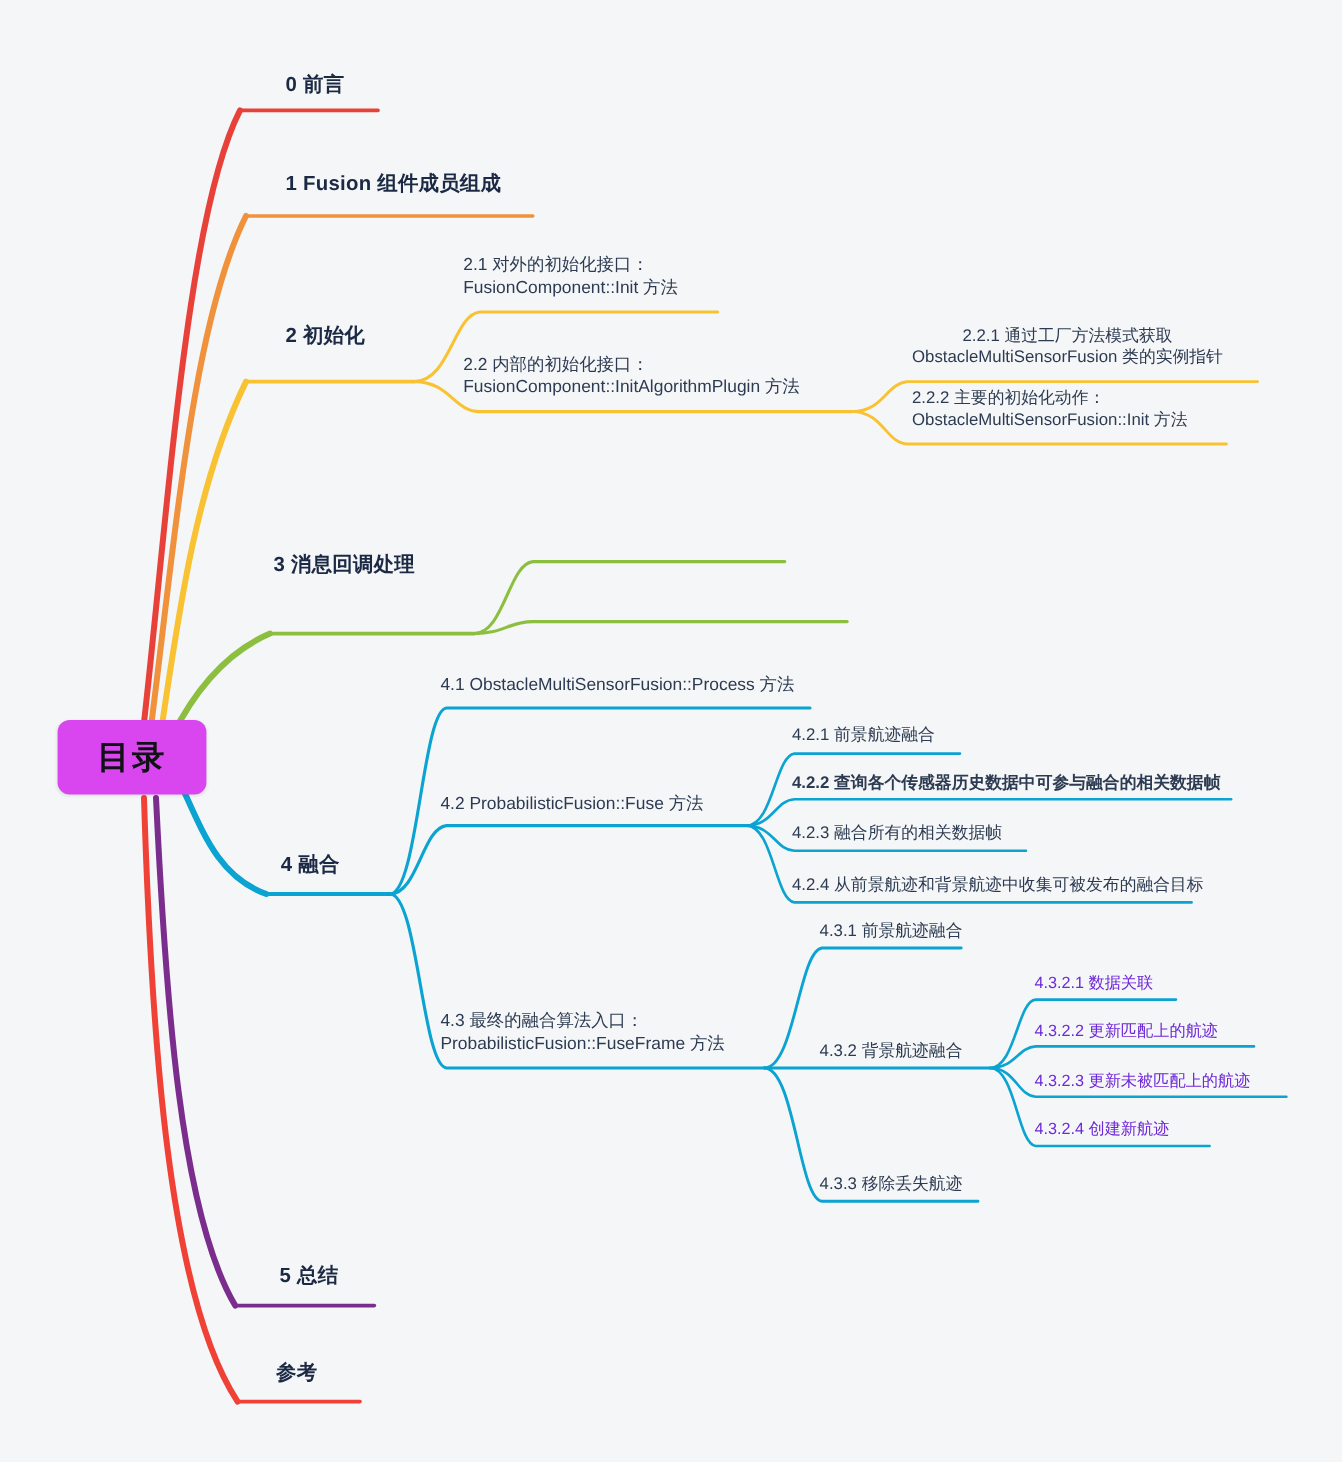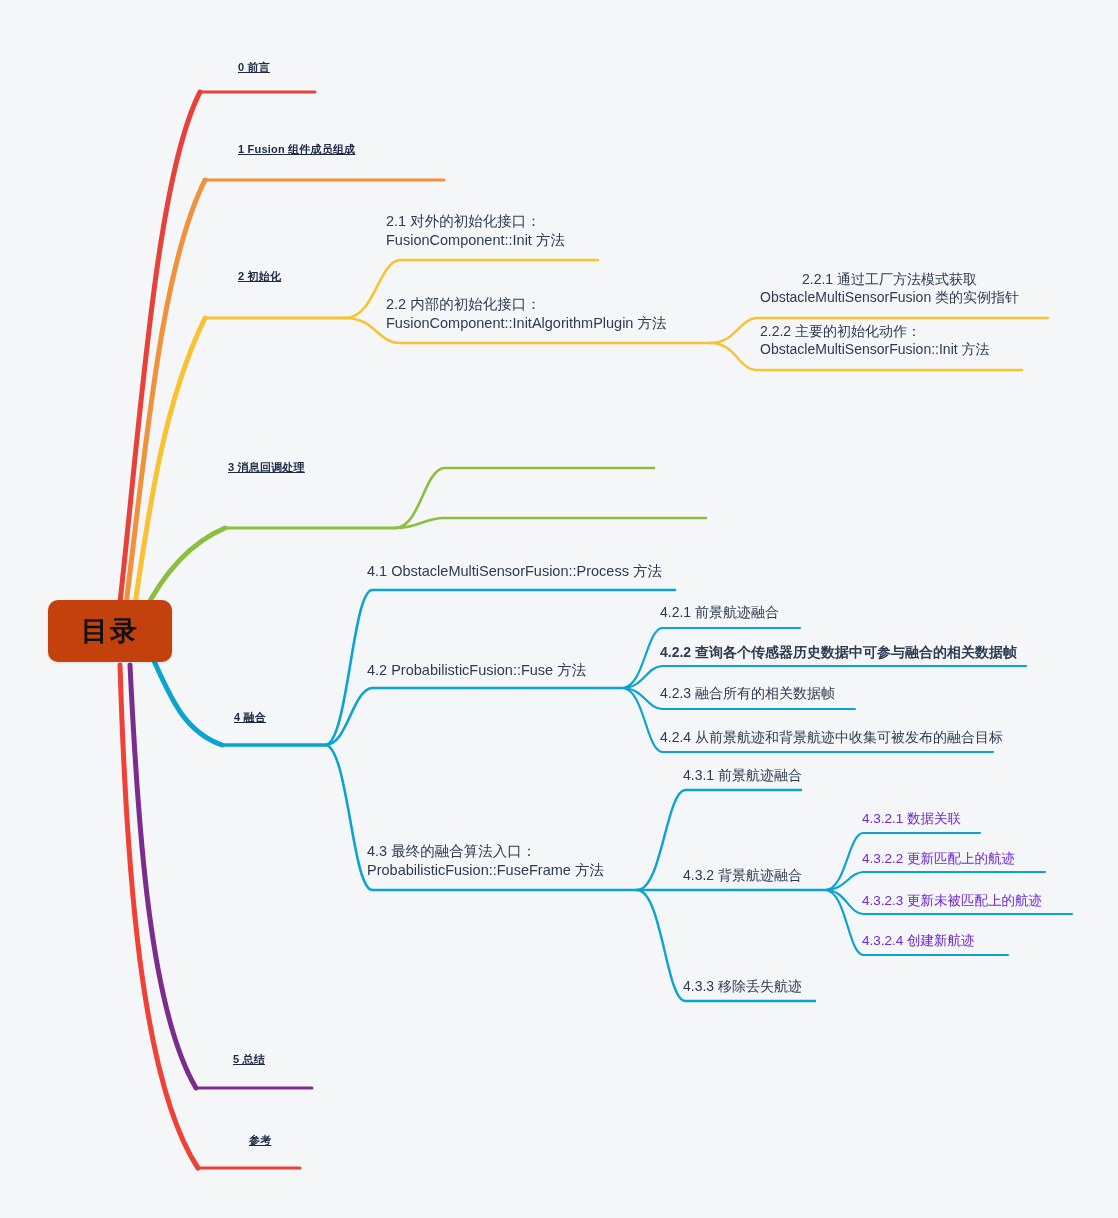--- a/index.html
+++ b/index.html
@@ -24,25 +24,24 @@
     pointer-events: none;
   }
   .node-label {
     position: absolute;
     color: #1d2b45;
     white-space: pre;
     line-height: 1.32;
   }
   
   .lvl1 {
-    font-size: 11px;
+    font-size: 17px;
     font-weight: bold;
     letter-spacing: 0.2px;
     color: #1b2944;
-    text-decoration: underline;
   }
   
   .lvl2 {
     font-size: 14.5px;
     font-weight: normal;
     color: #2d3b52;
   }
   
   .lvl3 {
     font-size: 14px;
@@ -54,21 +53,21 @@
     font-size: 13.5px;
     font-weight: normal;
     color: #6d28d9;
   }
   #root-node {
     position: absolute;
     left: 48px;
     top: 600px;
     width: 124px;
     height: 62px;
-    background: #c2410c;
+    background: #d946ef;
     border-radius: 10px;
     box-shadow: 0 1px 3px rgba(0,0,0,0.10);
     display: flex;
     align-items: center;
     justify-content: center;
     z-index: 5;
   }
   #root-node .root-text {
     font-size: 27px;
     font-weight: bold;
@@ -146,21 +145,21 @@
   <div class="node-label lvl1" style="left:238px; top:142px;">1 Fusion 组件成员组成</div>
 
   <div class="node-label lvl1" style="left:238px; top:269px;">2 初始化</div>
 
   <div class="node-label lvl1" style="left:228px; top:460px;">3 消息回调处理</div>
 
   <div class="node-label lvl1" style="left:234px; top:710px;text-align:center;">4 融合</div>
 
   <div class="node-label lvl1" style="left:233px; top:1052px;">5 总结</div>
 
-  <div class="node-label lvl1" style="left:249px; top:1133px;">参考</div>
+  <div class="node-label lvl1" style="left:230px; top:1133px;">参考</div>
 
   <div class="node-label lvl2" style="left:386px; top:212px;">2.1 对外的初始化接口：
 FusionComponent::Init 方法</div>
 
   <div class="node-label lvl2" style="left:386px; top:295px;">2.2 内部的初始化接口：
 FusionComponent::InitAlgorithmPlugin 方法</div>
 
   <div class="node-label lvl3" style="left:760px; top:270px;text-align:center;">2.2.1 通过工厂方法模式获取
 ObstacleMultiSensorFusion 类的实例指针</div>
 

